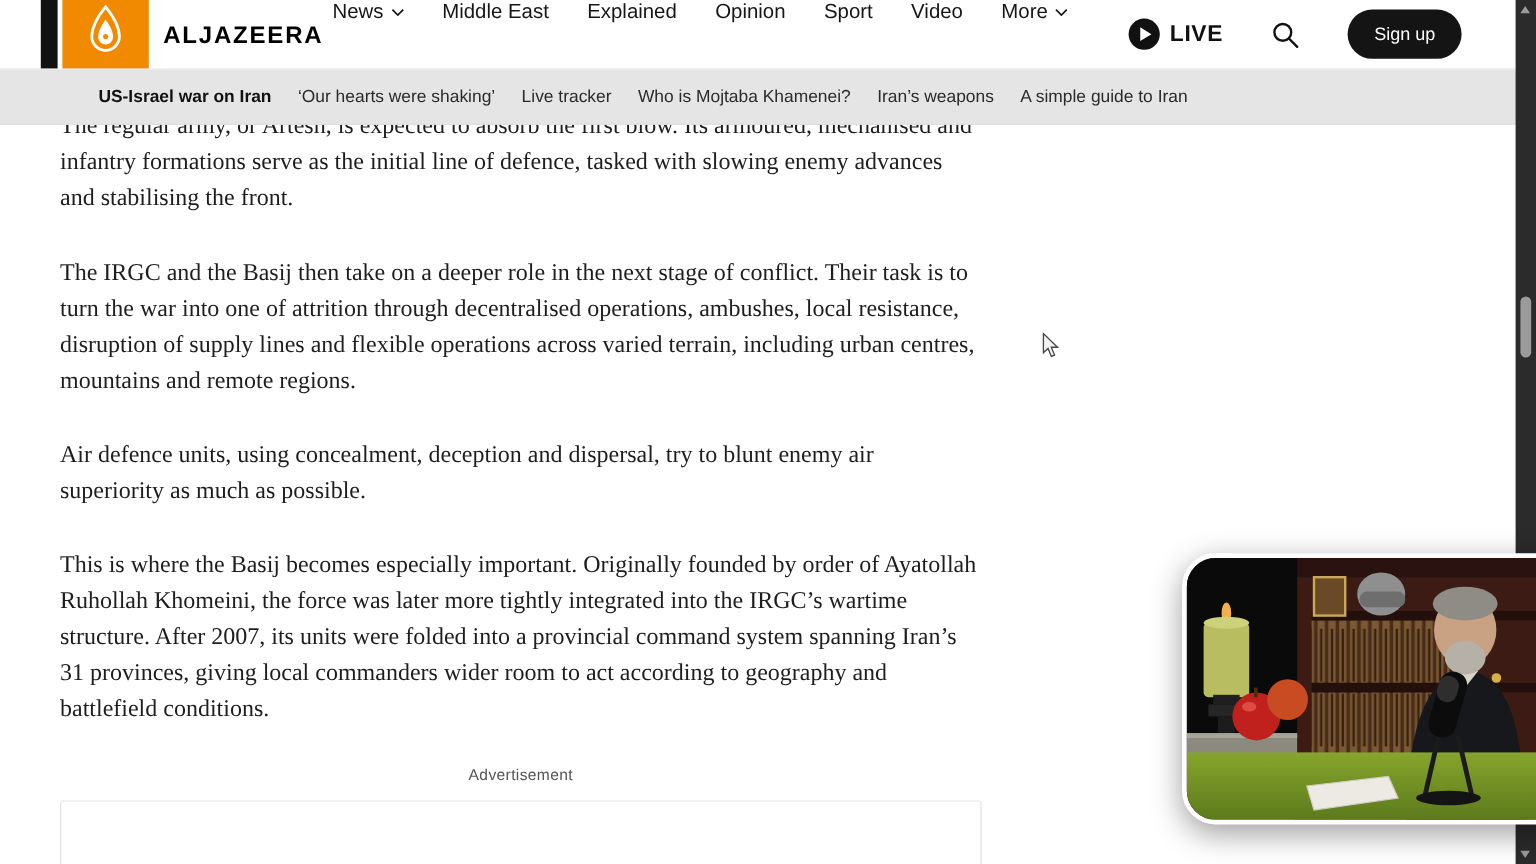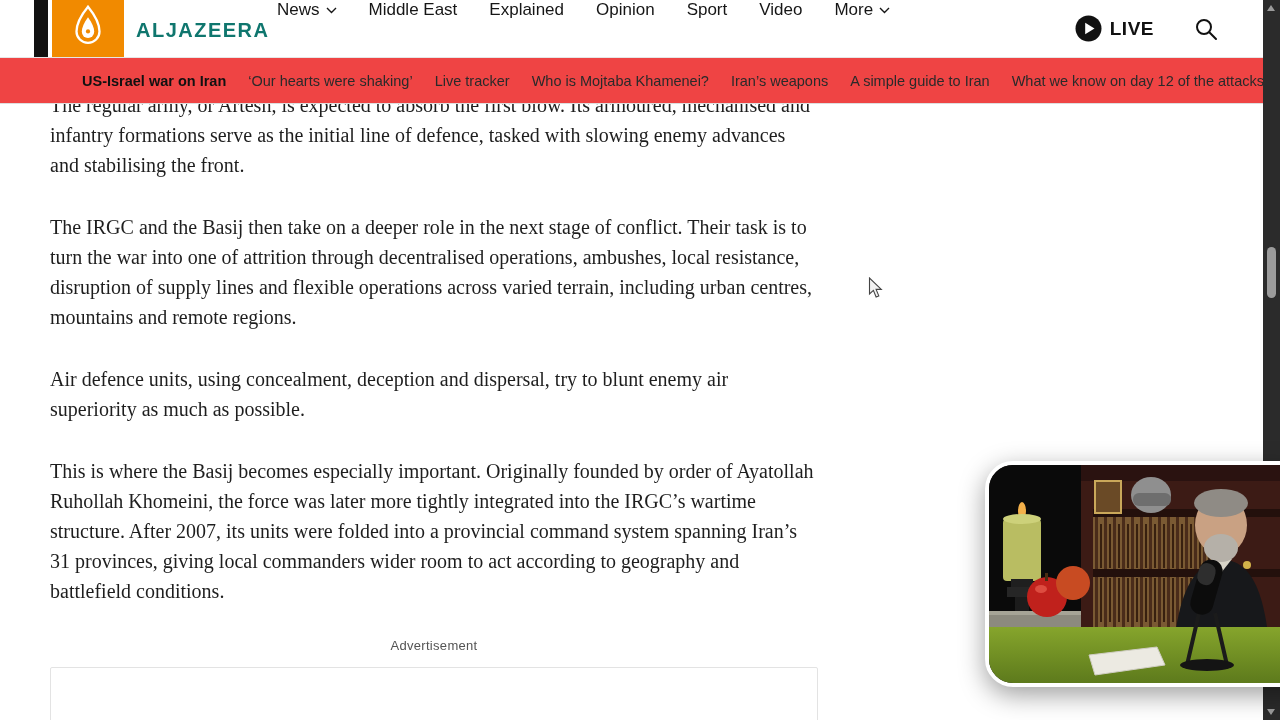--- a/index.html
+++ b/index.html
@@ -23,37 +23,37 @@
     background:#fff; border-bottom:1px solid #e6e6e6; z-index:5;
     display:flex; align-items:center;
   }
   .black-strip { position:absolute; left:34px; top:0; width:14px; height:57px; background:#111; }
   .logo-box {
     position:absolute; left:52px; top:0; width:72px; height:57px;
     background:#F18A00; display:flex; align-items:center; justify-content:center; cursor:pointer;
   }
   .logo-text {
     position:absolute; left:136px; top:19px;
-    font-size:20px; font-weight:700; letter-spacing:1.5px; color:#0f766e; cursor:pointer;
+    font-size:20px; font-weight:700; letter-spacing:1.5px; color:#000000; cursor:pointer;
   }
   .main-nav { position:absolute; left:277px; top:0; height:57px; display:flex; align-items:flex-start; gap:32px; list-style:none; }
   .main-nav li { display:flex; align-items:center; gap:6px; font-size:17px; color:#161616; cursor:pointer; white-space:nowrap; }
   .header-right { position:absolute; right:62px; top:0; height:57px; display:flex; align-items:center; gap:40px; }
   .live-wrap { display:flex; align-items:center; gap:8px; cursor:pointer; }
   .live-label { font-size:19px; font-weight:700; color:#111; letter-spacing:.5px; }
   .search-btn { display:flex; align-items:center; cursor:pointer; }
   .signup-btn {
     background:#141414; color:#fff; border:none; border-radius:22px;
     padding:12px 22px; font-size:15px; font-family:"Liberation Sans",sans-serif; cursor:pointer;
   }
 
   
   .topic-bar {
     position:absolute; left:0; top:58px; width:1280px; height:46px;
-    background:#ef4444; border-bottom:1px solid #dedede; z-index:5;
+    background:#e5e5e5; border-bottom:1px solid #dedede; z-index:5;
     display:flex; align-items:center; gap:22px; padding-left:82px;
   }
   .topic-lead { font-size:14.5px; font-weight:700; color:#111; white-space:nowrap; cursor:pointer; }
   .topic-link { font-size:14.5px; color:#2a2a2a; white-space:nowrap; cursor:pointer; }
 
   
   .scrollbar { position:absolute; right:0; top:0; width:17px; height:720px; background:#2b2b2b; z-index:6; }
   .sb-arrow-up, .sb-arrow-down { position:absolute; left:4px; width:0; height:0; cursor:pointer; }
   .sb-arrow-up { top:5px; border-left:4.5px solid transparent; border-right:4.5px solid transparent; border-bottom:6px solid #9b9b9b; }
   .sb-arrow-down { bottom:5px; border-left:4.5px solid transparent; border-right:4.5px solid transparent; border-top:6px solid #9b9b9b; }
@@ -133,31 +133,31 @@
           <polygon points="10.2,7.8 19.5,13.5 10.2,19.2" fill="#fff"></polygon>
         </svg>
         <span class="live-label">LIVE</span>
       </div>
       <div class="search-btn">
         <svg width="24" height="24" viewBox="0 0 24 24">
           <circle cx="10" cy="10" r="7" fill="none" stroke="#111" stroke-width="2"></circle>
           <line x1="15.3" y1="15.3" x2="22" y2="22" stroke="#111" stroke-width="2" stroke-linecap="round"></line>
         </svg>
       </div>
+      <button class="signup-btn">Sign up</button>
     </div>
   </header>
 
   <nav class="topic-bar">
     <span class="topic-lead">US-Israel war on Iran</span>
     <span class="topic-link">‘Our hearts were shaking’</span>
     <span class="topic-link">Live tracker</span>
     <span class="topic-link">Who is Mojtaba Khamenei?</span>
     <span class="topic-link">Iran’s weapons</span>
     <span class="topic-link">A simple guide to Iran</span>
-    <span class="topic-link">What we know on day 12 of the attacks</span>
   </nav>
 
   <div class="scrollbar">
     <div class="sb-arrow-up"></div>
     <div class="sb-thumb"></div>
     <div class="sb-arrow-down"></div>
   </div>
 
   <div class="pip-video">
     <svg width="330" height="218" viewBox="0 0 330 218">

